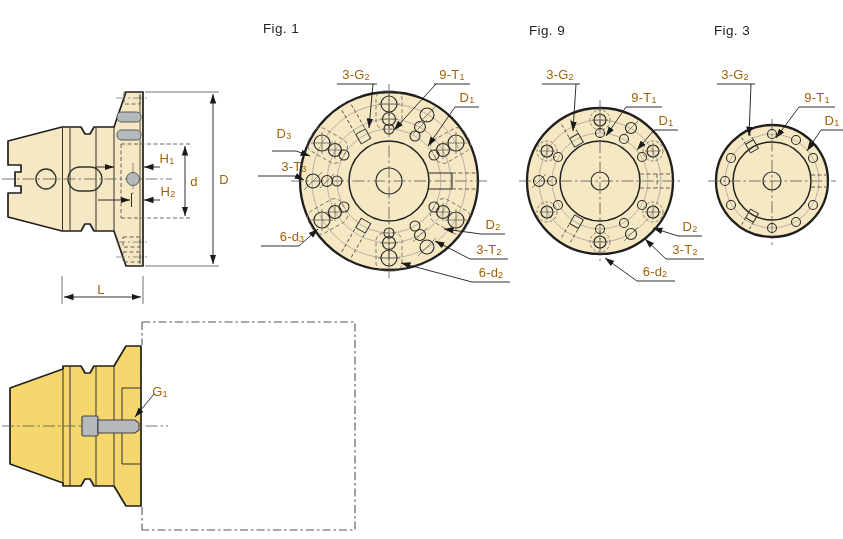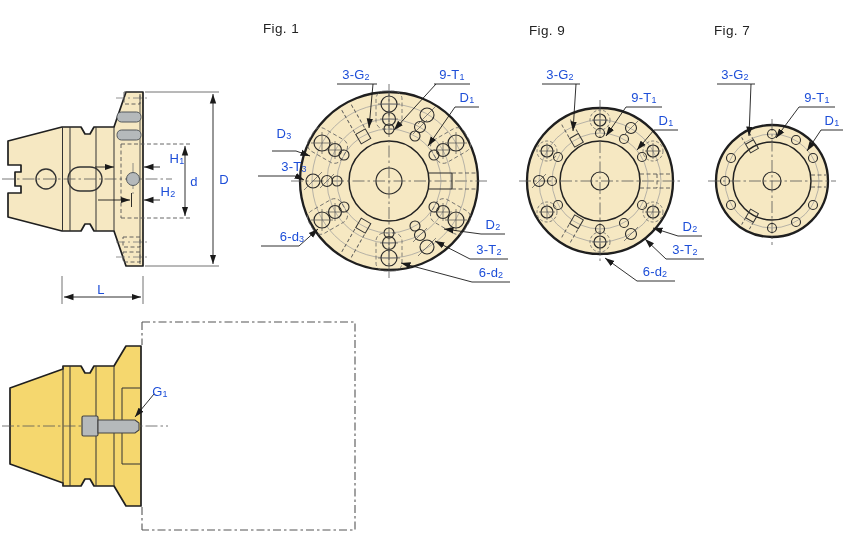--- a/index.html
+++ b/index.html
@@ -1,19 +1,19 @@
 <!DOCTYPE html>
 <html><head>
 <meta charset="utf-8">
 <style>
   html,body{margin:0;padding:0;background:#fff;}
   .stage{position:relative;width:843px;height:539px;background:#fff;overflow:hidden;
          font-family:"Liberation Sans",sans-serif;}
   .stage svg{position:absolute;left:0;top:0;}
-  .lbl{position:absolute;transform:translate(-50%,-50%);font-size:13px;color:#1d4ed8;
+  .lbl{position:absolute;transform:translate(-50%,-50%);font-size:13px;color:#a16207;
        white-space:nowrap;line-height:1;letter-spacing:0.2px;}
   .lbl .sub{font-size:9px;vertical-align:-1px;}
   .title{font-size:13.5px;color:#222;letter-spacing:0.4px;}
 </style>
 </head>
 <body>
 
 <div class="stage">
 
 <svg width="843" height="539" viewBox="0 0 843 539">
@@ -273,21 +273,21 @@
     <g stroke="#1a1a1a" stroke-width="0.9" fill="none">
       <path d="M717,84 H755 M751,84 L749,136" marker-end="url(#arr)"></path>
       <path d="M799,107 H835 M799,107 L776,138" marker-end="url(#arr)"></path>
       <path d="M821,130 H843 M821,130 L807,151" marker-end="url(#arr)"></path>
     </g>
   </g>
 </svg>
 
 <span class="lbl title" style="left:281px;top:29px">Fig. 1</span>
 <span class="lbl title" style="left:547px;top:31px">Fig. 9</span>
-<span class="lbl title" style="left:732px;top:31px">Fig. 7</span>
+<span class="lbl title" style="left:732px;top:31px">Fig. 3</span>
 
 <span class="lbl" style="left:356px;top:75px"><span>3-G</span><span class="sub">2</span></span>
 <span class="lbl" style="left:452px;top:75px"><span>9-T</span><span class="sub">1</span></span>
 <span class="lbl" style="left:467px;top:98px"><span>D</span><span class="sub">1</span></span>
 <span class="lbl" style="left:284px;top:134px"><span>D</span><span class="sub">3</span></span>
 <span class="lbl" style="left:294px;top:167px"><span>3-T</span><span class="sub">3</span></span>
 <span class="lbl" style="left:292px;top:237px"><span>6-d</span><span class="sub">3</span></span>
 <span class="lbl" style="left:493px;top:225px"><span>D</span><span class="sub">2</span></span>
 <span class="lbl" style="left:489px;top:250px"><span>3-T</span><span class="sub">2</span></span>
 <span class="lbl" style="left:491px;top:273px"><span>6-d</span><span class="sub">2</span></span>
@@ -296,20 +296,20 @@
 <span class="lbl" style="left:644px;top:98px"><span>9-T</span><span class="sub">1</span></span>
 <span class="lbl" style="left:666px;top:121px"><span>D</span><span class="sub">1</span></span>
 <span class="lbl" style="left:690px;top:227px"><span>D</span><span class="sub">2</span></span>
 <span class="lbl" style="left:685px;top:250px"><span>3-T</span><span class="sub">2</span></span>
 <span class="lbl" style="left:655px;top:272px"><span>6-d</span><span class="sub">2</span></span>
 
 <span class="lbl" style="left:735px;top:75px"><span>3-G</span><span class="sub">2</span></span>
 <span class="lbl" style="left:817px;top:98px"><span>9-T</span><span class="sub">1</span></span>
 <span class="lbl" style="left:832px;top:121px"><span>D</span><span class="sub">1</span></span>
 
-<span class="lbl" style="left:177px;top:159px"><span>H</span><span class="sub">1</span></span>
+<span class="lbl" style="left:167px;top:159px"><span>H</span><span class="sub">1</span></span>
 <span class="lbl" style="left:168px;top:192px"><span>H</span><span class="sub">2</span></span>
 <span class="lbl" style="left:194px;top:181px"><span>d</span></span>
 <span class="lbl" style="left:224px;top:179px"><span>D</span></span>
 <span class="lbl" style="left:101px;top:289px"><span>L</span></span>
 <span class="lbl" style="left:160px;top:392px"><span>G</span><span class="sub">1</span></span>
 
 </div>
 
 </body></html>

